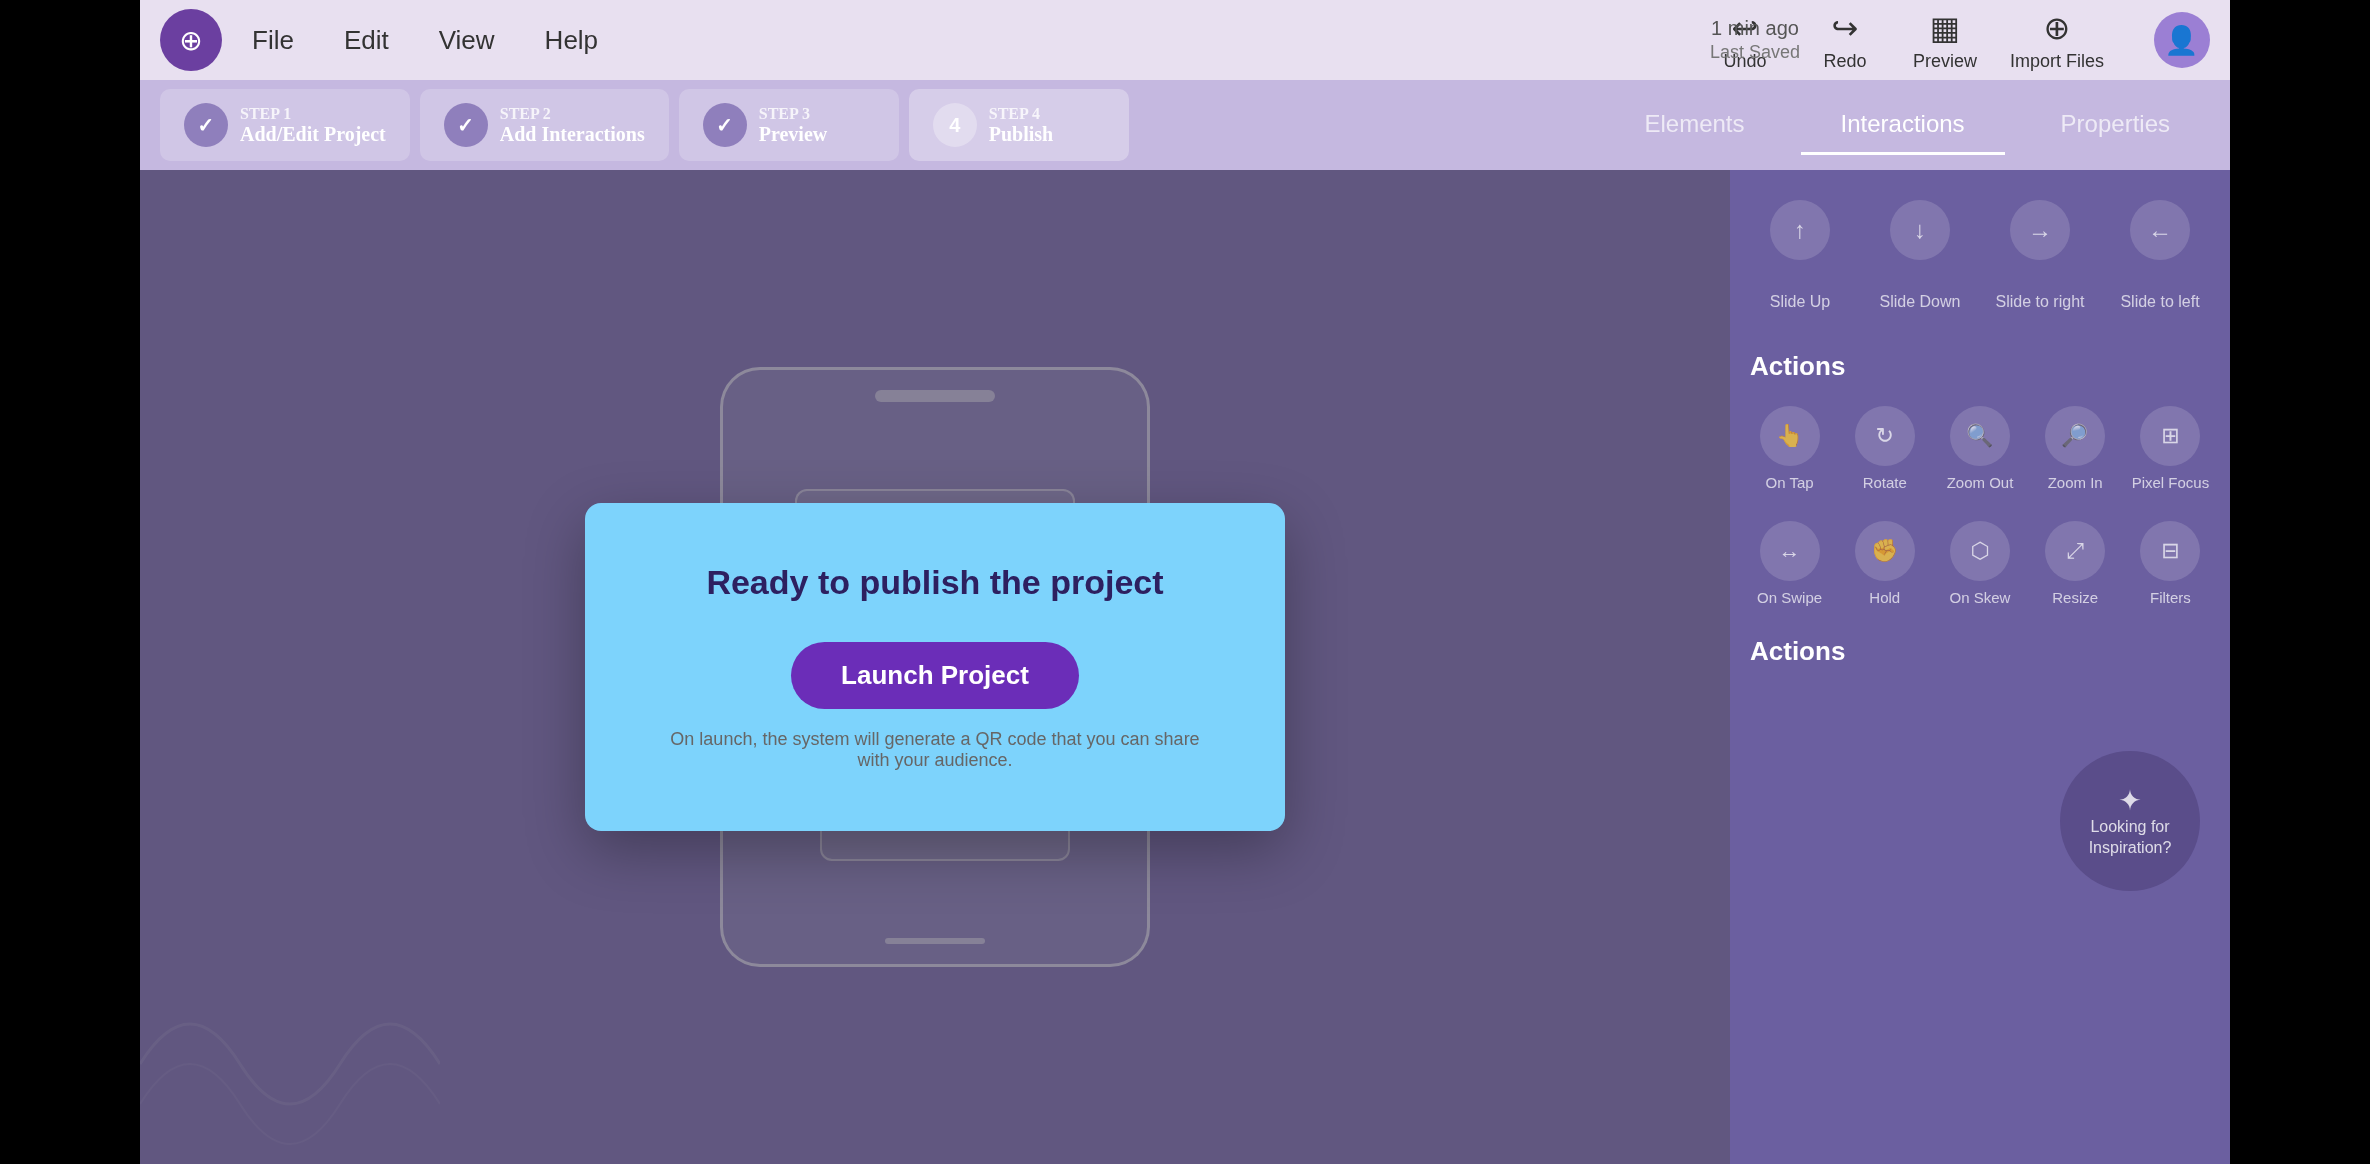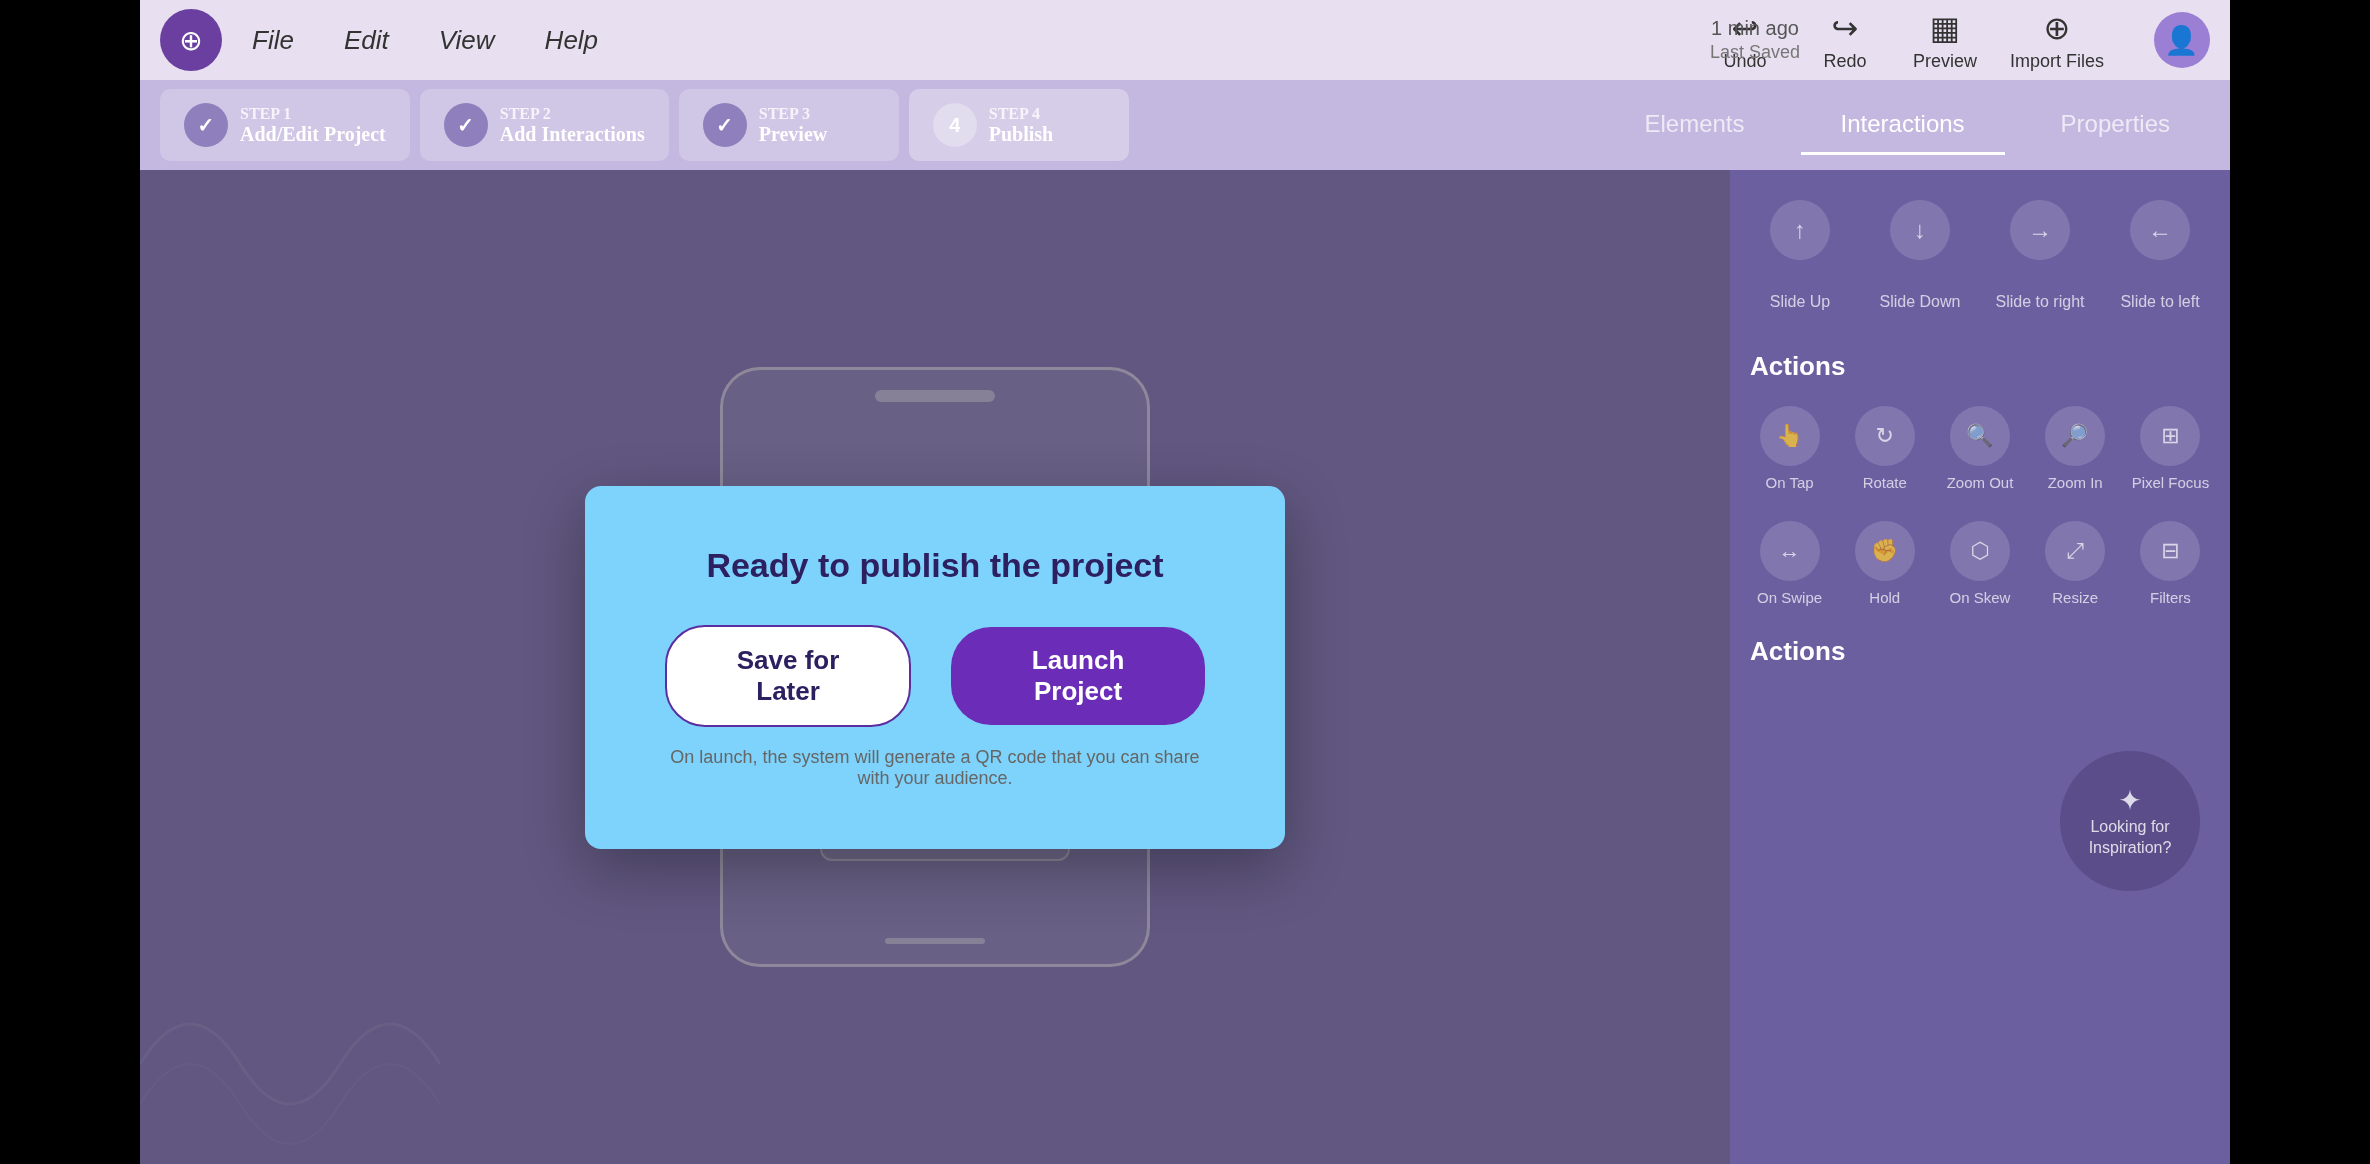--- a/index.html
+++ b/index.html
@@ -51,21 +51,20 @@
     .logo-icon {
       color: white;
       font-size: 28px;
     }
 
     .header-nav {
       display: flex;
       gap: 50px;
       align-items: center;
       flex: 1;
-      font-style: italic;
     }
 
     .header-nav-item {
       font-size: 26px;
       color: #333;
       cursor: pointer;
       font-weight: 400;
     }
 
     .header-saved {
@@ -589,21 +588,20 @@
 
       <svg class="canvas-squiggle" viewBox="0 0 300 200">
         <path d="M0,100 Q50,20 100,100 Q150,180 200,100 Q250,20 300,100" stroke="rgba(255,255,255,0.3)" stroke-width="3" fill="none"></path>
         <path d="M0,140 Q50,60 100,140 Q150,220 200,140 Q250,60 300,140" stroke="rgba(255,255,255,0.2)" stroke-width="2" fill="none"></path>
       </svg>
 
       <div class="modal-overlay">
         <div class="modal-dialog">
           <div class="modal-title">Ready to publish the project</div>
           <div class="modal-buttons">
-            <button class="btn-save-later">Save for Later</button>
             <button class="btn-launch">Launch Project</button>
           </div>
           <div class="modal-note">On launch, the system will generate a QR code that you can share with your audience.</div>
         </div>
       </div>
     </div>
 
     <div class="right-panel">
 
       <div class="motion-grid">

